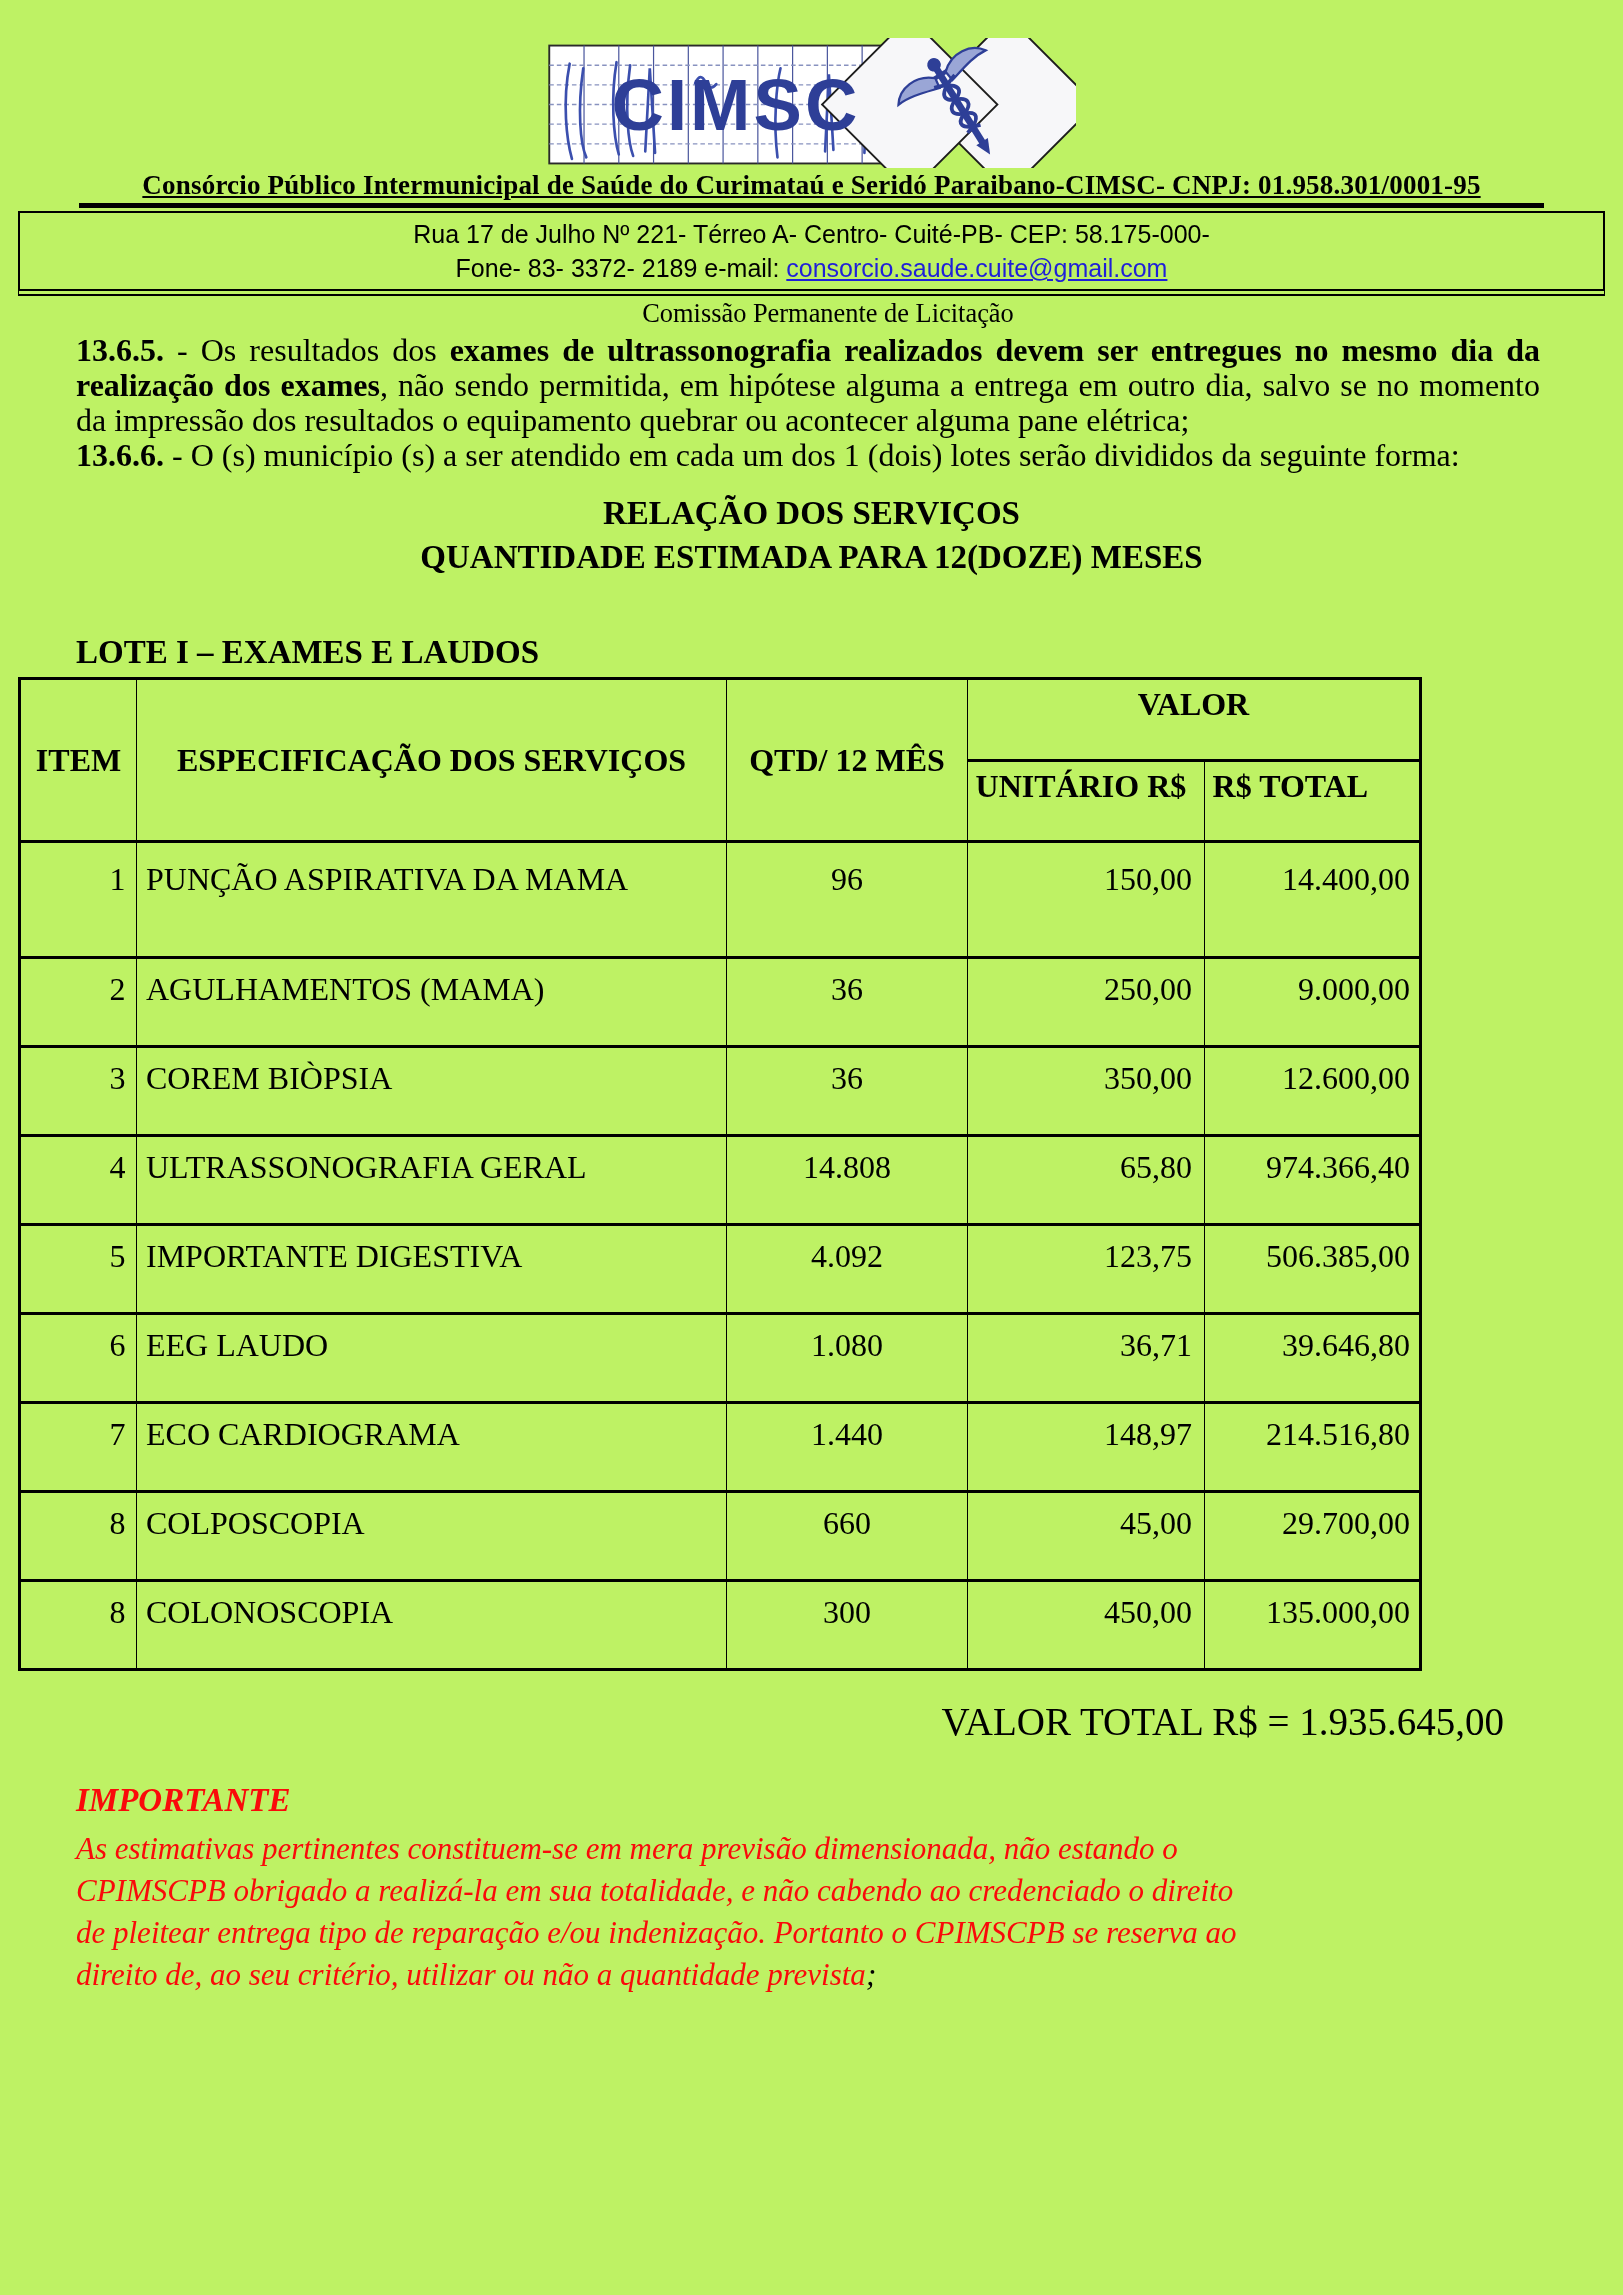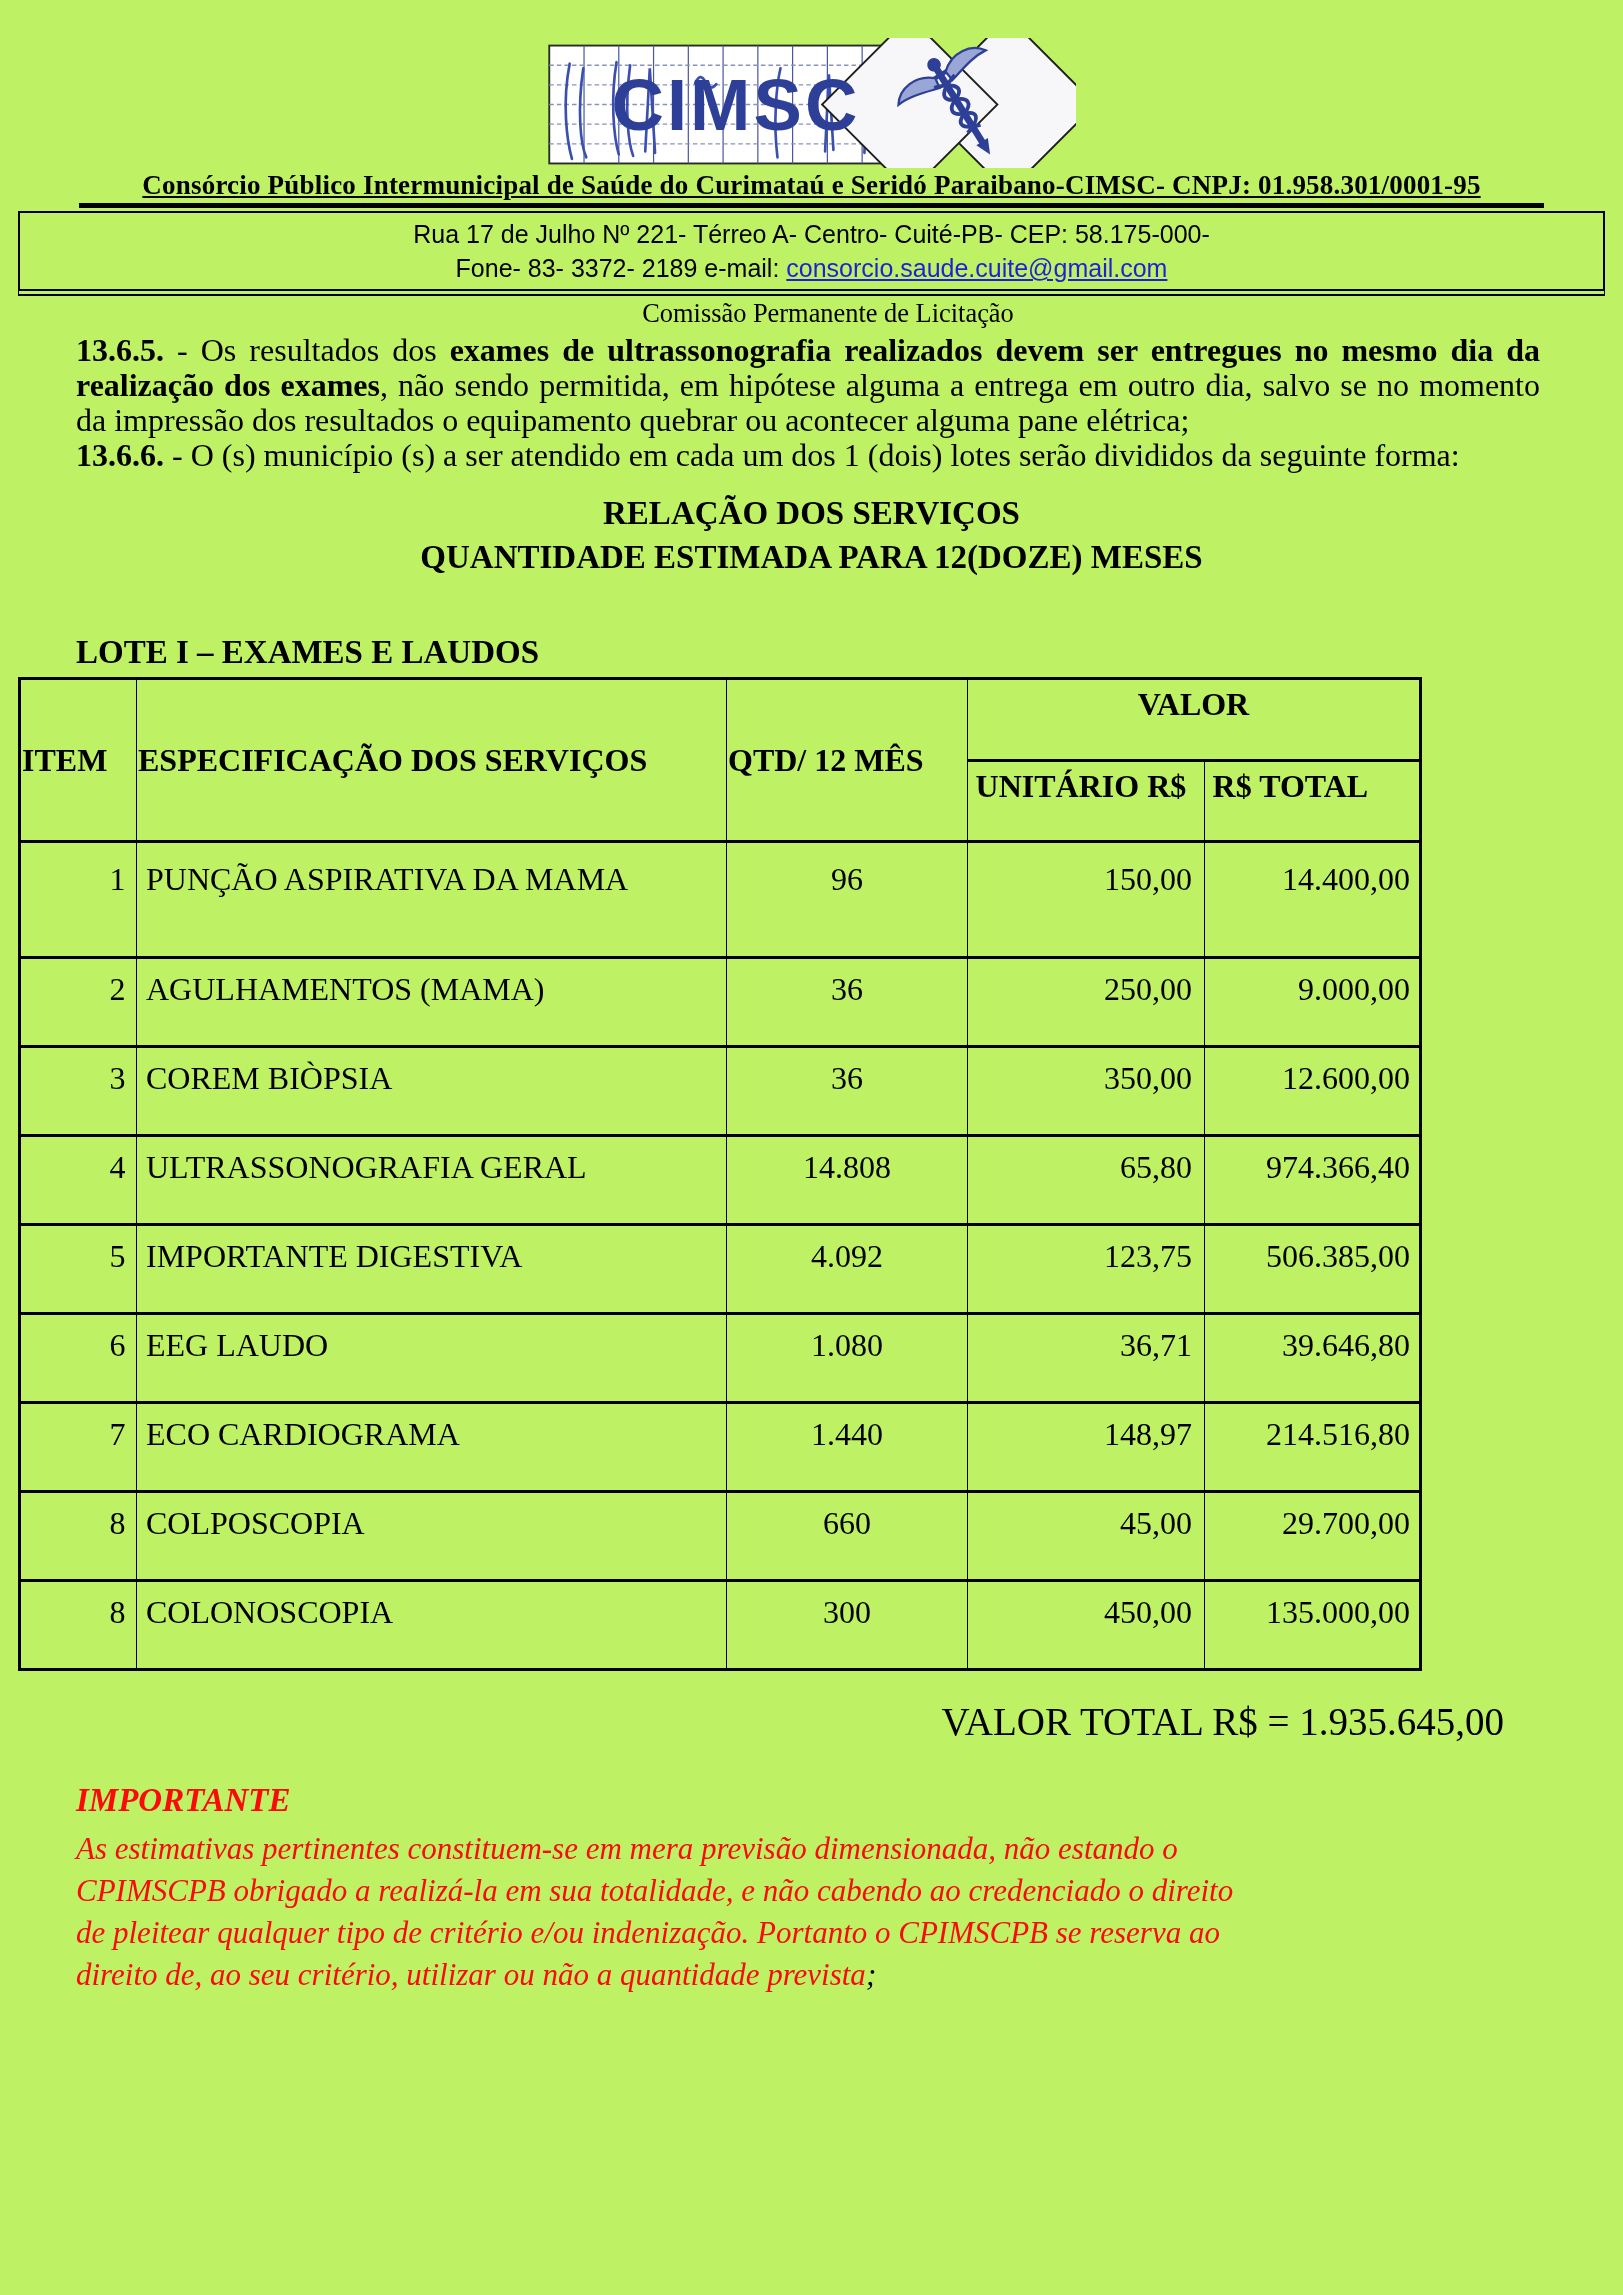--- a/index.html
+++ b/index.html
@@ -49,21 +49,21 @@
     border-collapse:collapse; table-layout:fixed;
     width:1401px;
   }
   table.services th, table.services td {
     border-left:1.5px solid #000; border-right:1.5px solid #000;
     border-top:3px solid #000; border-bottom:3px solid #000;
     overflow:hidden; white-space:nowrap;
   }
   table.services { border:3px solid #000; }
   thead th { font-weight:bold; font-size:32px; }
-  .h-item, .h-espec, .h-qtd { vertical-align:middle; text-align:left; height:144px; border-bottom:3.8px solid #000 !important; }
+  .h-item, .h-espec, .h-qtd { vertical-align:middle; text-align:center; height:144px; border-bottom:3.8px solid #000 !important; }
   .h-valor { vertical-align:top; text-align:center; height:72px; border-bottom:2.3px solid #000; padding-top:6px; }
   .h-sub  { vertical-align:top; text-align:left; height:72px; padding:6px 0 0 7.6px; border-top:2.3px solid #000; border-bottom:3.8px solid #000; }
   tbody td { font-size:32px; vertical-align:top; padding-top:12px; height:73px; }
   tbody tr.first td { height:94px; padding-top:18px; }
   td.c-item  { text-align:right; padding-right:10.6px; }
   td.c-espec { text-align:left;  padding-left:9px; }
   td.c-qtd   { text-align:center; }
   td.c-unit  { text-align:right; padding-right:12px; }
   td.c-total { text-align:right; padding-right:9px; }
   
@@ -249,20 +249,20 @@
       </tr>
     </tbody>
   </table>
 
   <div class="total-line">VALOR TOTAL R$ = 1.935.645,00</div>
 
   <div class="important-title">IMPORTANTE</div>
   <div class="important-body">
     <div class="red-line">As estimativas pertinentes constituem-se em mera previsão dimensionada, não estando o</div>
     <div class="red-line">CPIMSCPB obrigado a realizá-la em sua totalidade, e não cabendo ao credenciado o direito</div>
-    <div class="red-line">de pleitear qualquer tipo de critério e/ou indenização. Portanto o CPIMSCPB se reserva ao</div>
+    <div class="red-line">de pleitear entrega tipo de reparação e/ou indenização. Portanto o CPIMSCPB se reserva ao</div>
     <div class="red-line">
       <span>direito de, ao seu critério, utilizar ou não a quantidade prevista</span><span class="suffix">;</span>
     </div>
   </div>
 
 </div>
 
 
 </body></html>

